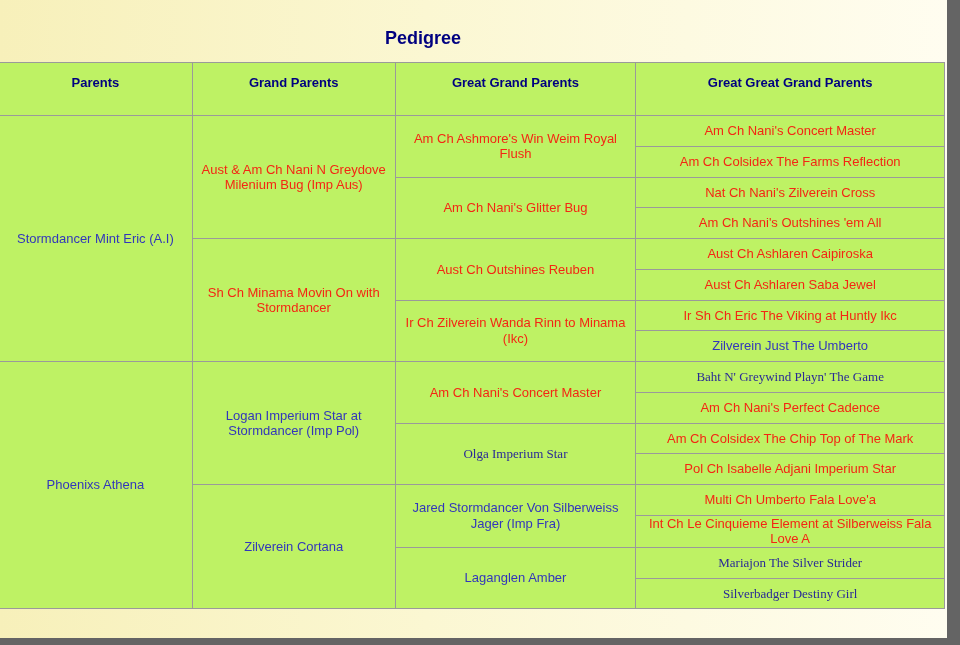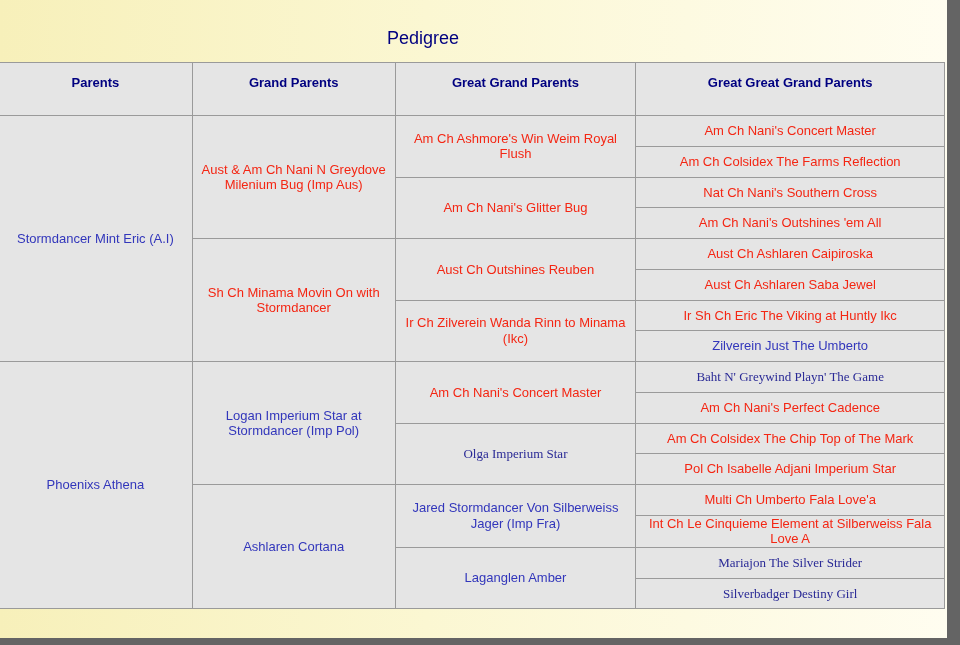--- a/index.html
+++ b/index.html
@@ -8,37 +8,37 @@
     background:#646464;
     font-family:"Liberation Sans", sans-serif;
   }
   .content {
     position:absolute; left:0; top:0; width:947px; height:638px;
     background:linear-gradient(to right, #f7f0ba 0%, #fbf7d2 45%, #fffdf0 100%);
     overflow:hidden;
   }
   .page-title {
     position:absolute; top:28px; left:0; width:846px;
-    text-align:center; font-size:18px; font-weight:normal; color:#000080;
+    text-align:center; font-size:18px; font-weight:bold; color:#000080;
   }
   table.ped {
     position:absolute; top:62px; left:-2px;
     border-collapse:collapse; table-layout:fixed;
     background:#ffffff;
   }
   table.ped col.c1 { width:194px; }
   table.ped col.c2 { width:203px; }
   table.ped col.c3 { width:241px; }
   table.ped col.c4 { width:309px; }
   table.ped th, table.ped td {
     border:1px solid #9a9a9a;
     text-align:center; vertical-align:middle;
     padding:0 3px;
     font-size:13px; line-height:15.5px;
-    background:#e5e5e5;
+    background:#bef264;
     overflow:hidden;
   }
   table.ped tr.hdr { height:53px; }
   table.ped tr.hdr th {
     vertical-align:top; padding-top:12px;
     color:#000080; font-weight:bold; font-size:13px;
   }
   table.ped tr.r { height:30.75px; }
   .red  { color:#f42613; }
   .navy { color:#2a2a96;font-family:Liberation Serif, serif; }
@@ -87,21 +87,21 @@
     <tr class="r">
       <td>
         <span class="plain red">Am Ch Colsidex The Farms Reflection</span>
       </td>
     </tr>
     <tr class="r">
       <td rowspan="2">
         <span class="plain red">Am Ch Nani's Glitter Bug</span>
       </td>
       <td>
-        <span class="plain red">Nat Ch Nani's Southern Cross</span>
+        <span class="plain red">Nat Ch Nani's Zilverein Cross</span>
       </td>
     </tr>
     <tr class="r">
       <td>
         <span class="plain red">Am Ch Nani's Outshines 'em All</span>
       </td>
     </tr>
     <tr class="r">
       <td rowspan="4">
         <a class="lnk red">Sh Ch Minama Movin On with Stormdancer</a>
@@ -159,21 +159,21 @@
         <span class="plain red">Am Ch Colsidex The Chip Top of The Mark</span>
       </td>
     </tr>
     <tr class="r">
       <td>
         <span class="plain red">Pol Ch Isabelle Adjani Imperium Star</span>
       </td>
     </tr>
     <tr class="r">
       <td rowspan="4">
-        <a class="lnk blue">Ashlaren Cortana</a>
+        <a class="lnk blue">Zilverein Cortana</a>
       </td>
       <td rowspan="2">
         <a class="lnk blue">Jared Stormdancer Von Silberweiss Jager (Imp Fra)</a>
       </td>
       <td>
         <span class="plain red">Multi Ch Umberto Fala Love'a</span>
       </td>
     </tr>
     <tr class="r">
       <td>

